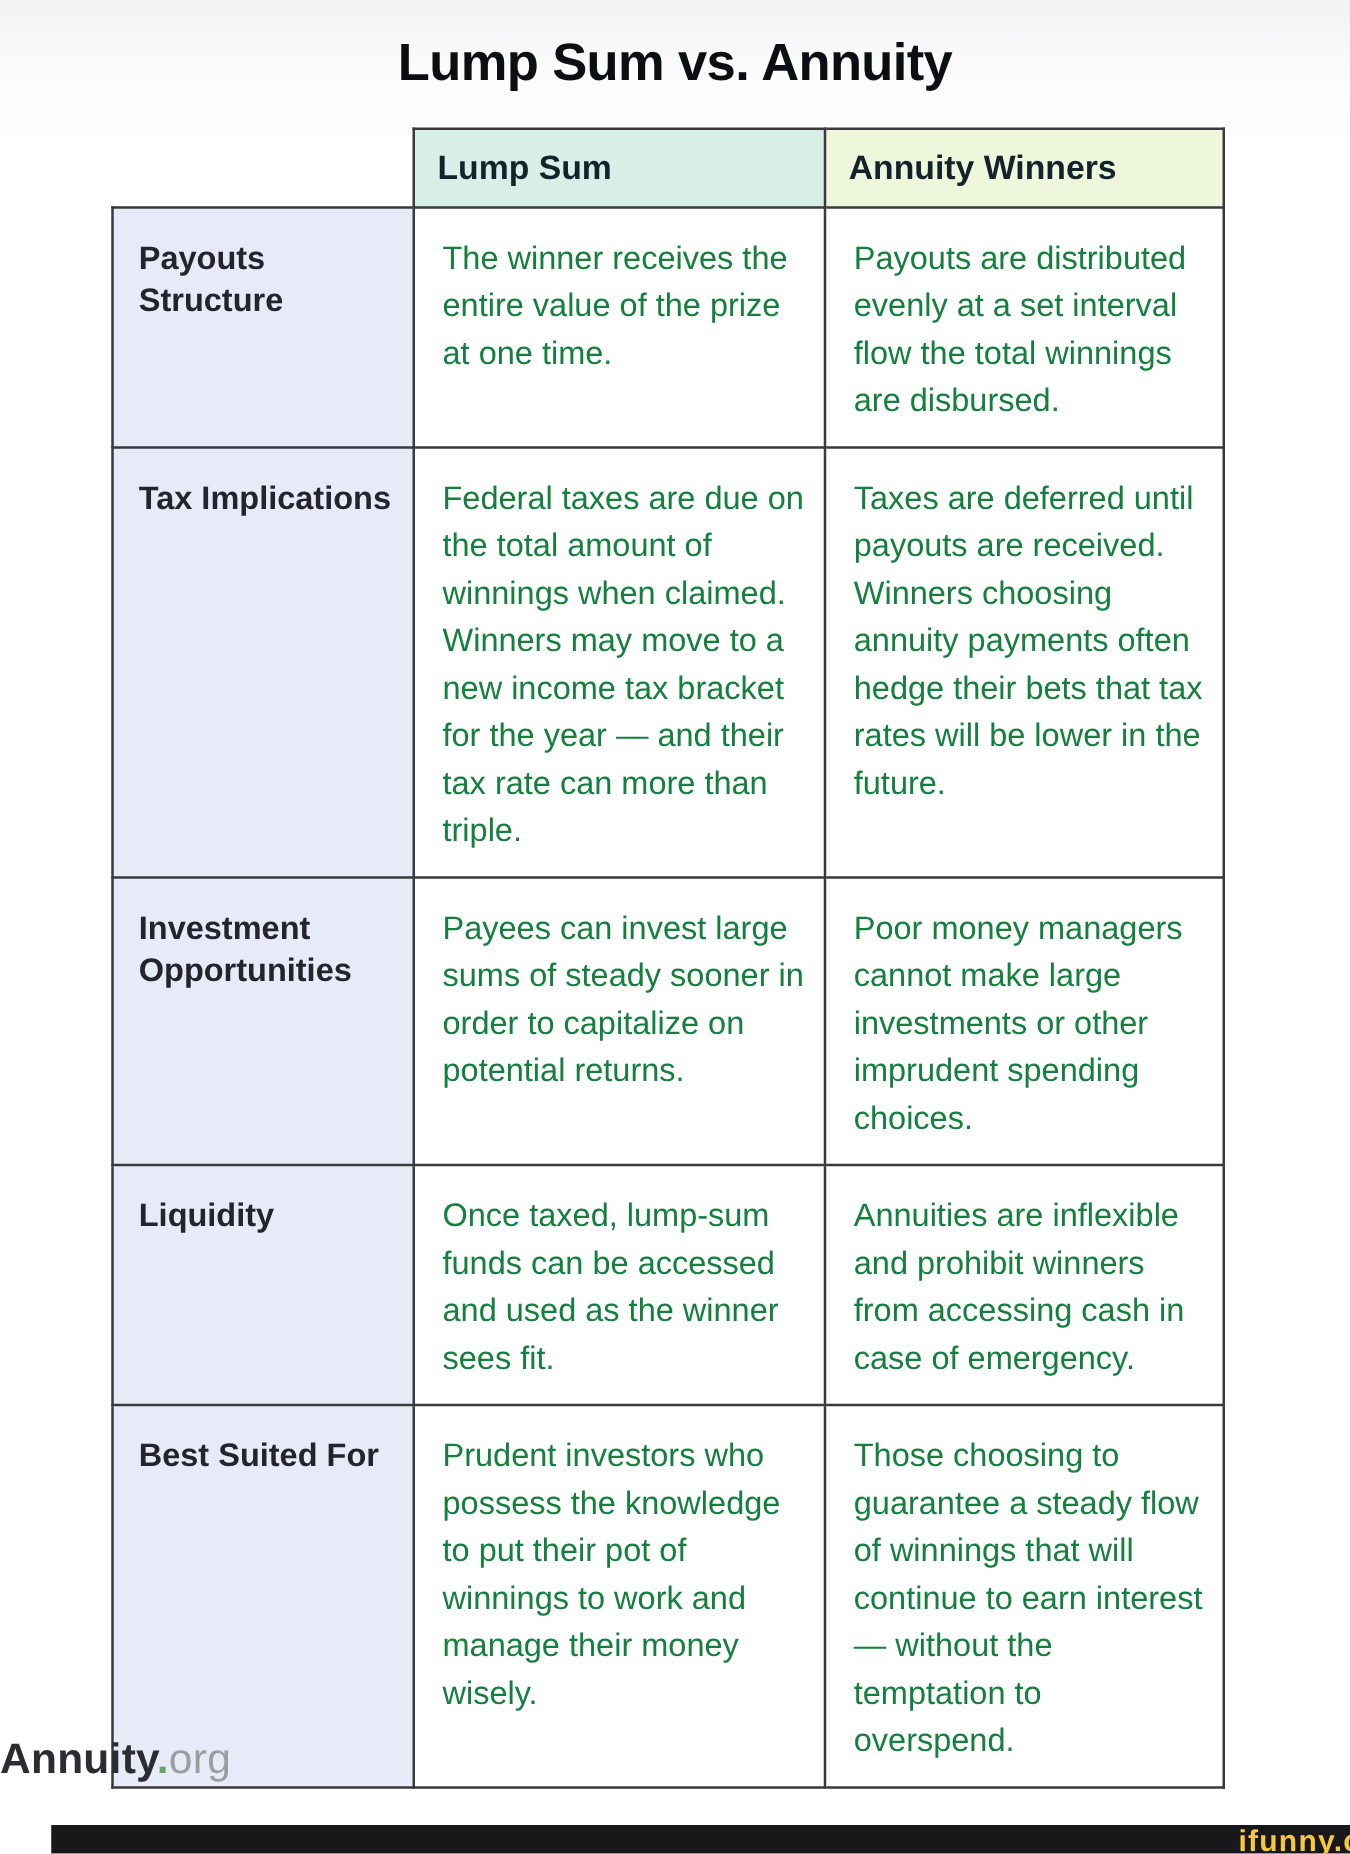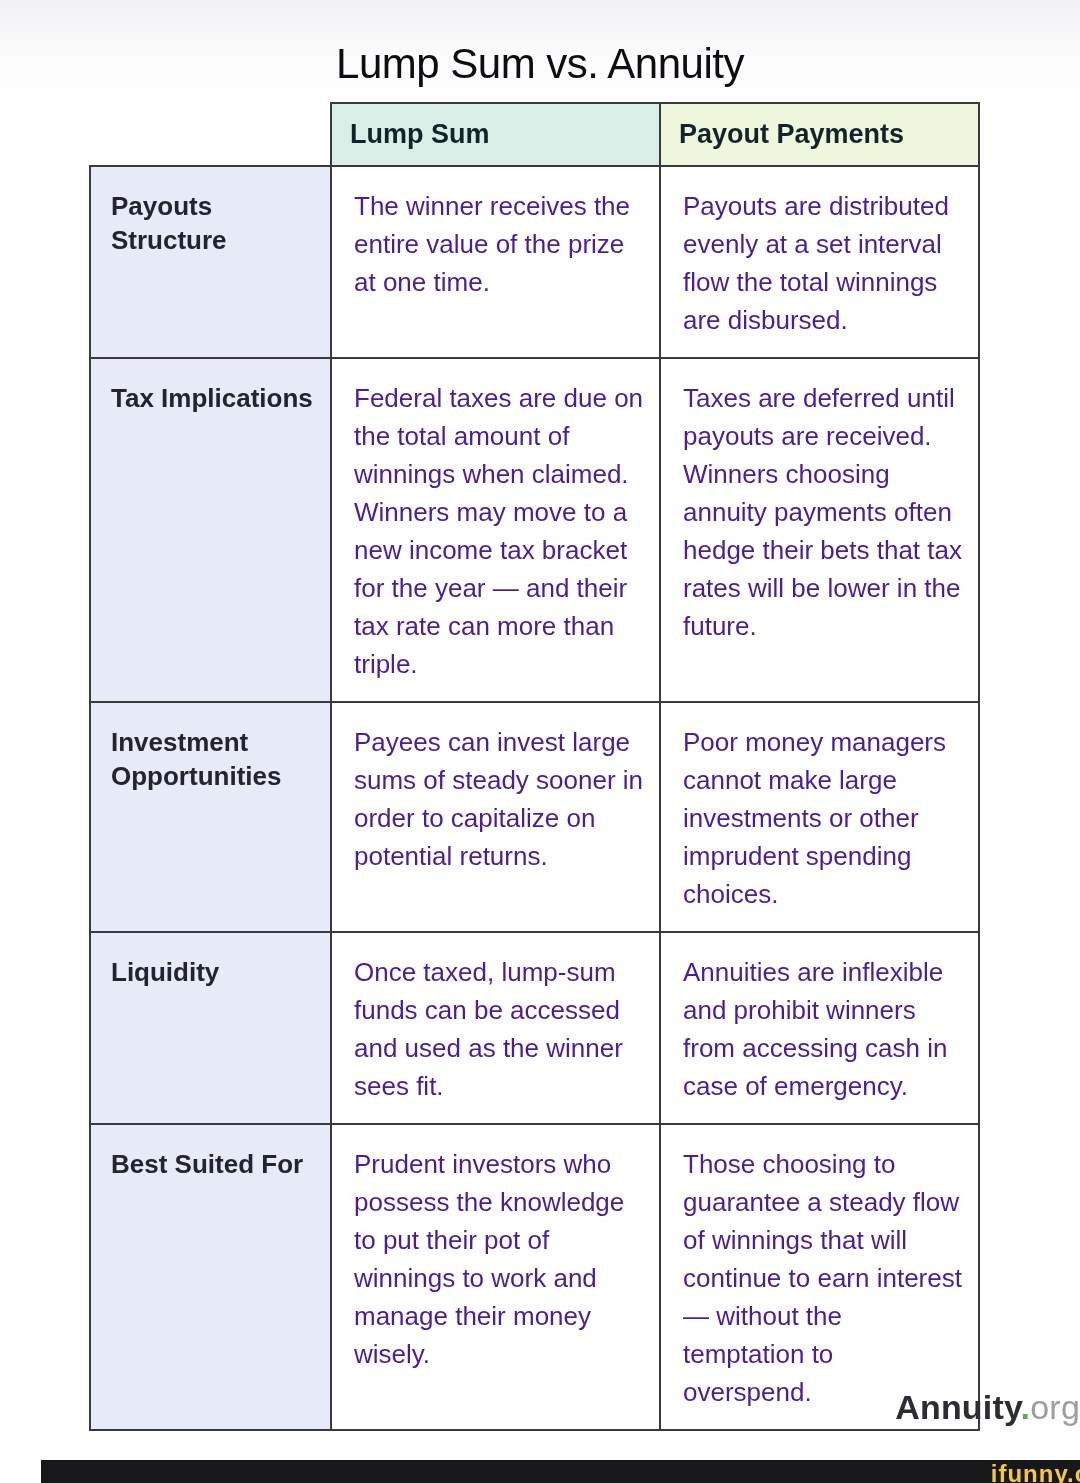--- a/index.html
+++ b/index.html
@@ -9,26 +9,26 @@
   .page {
     position: relative;
     width: 1080px;
     height: 1483px;
     overflow: hidden;
     background: linear-gradient(180deg, #f2f2f4 0px, #fbfbfc 55px, #ffffff 115px);
   }
 
   .title {
     position: absolute;
-    top: 40px;
+    top: 26px;
     left: 0;
     width: 100%;
     text-align: center;
     font-size: 42px;
-    font-weight: 400;
+    font-weight: 700;
     letter-spacing: -0.5px;
     color: #0d0e12;
   }
 
   table.cmp {
     position: absolute;
     top: 102px;
     left: 89px;
     width: 889px;
     border-collapse: collapse;
@@ -62,37 +62,36 @@
     font-weight: 700;
     line-height: 34px;
     color: #23242e;
   }
   .cmp td.cell {
     background: #ffffff;
     vertical-align: top;
     padding: 20px 14px 18px 22px;
     font-size: 26px;
     line-height: 38px;
-    color: #4c1d95;
+    color: #15803d;
   }
   tr.r1 { height: 176px; }
   tr.r2 { height: 330px; }
   tr.r3 { height: 215px; padding-left: 16px; }
   tr.r4 { height: 180px; }
   tr.r5 { height: 290px; padding-left: 48px; }
 
   .footer {
     position: absolute;
     top: 1388px;
     left: 0;
     width: 100%;
-    text-align: right;
+    text-align: left;
     font-size: 34px;
     letter-spacing: 0.2px;
-    padding-left: 18px;
   }
   .footer .brand { font-weight: 700; color: #2c2d33; }
   .footer .dot   { font-weight: 700; color: #6ca45f; }
   .footer .tld   { font-weight: 400; color: #9c9da2; }
 
   .wm-bar {
     position: absolute;
     left: 0;
     bottom: 0;
     width: 100%;
@@ -131,21 +130,21 @@
   <table class="cmp">
     <colgroup>
       <col style="width:241px">
       <col style="width:329px">
       <col style="width:319px">
     </colgroup>
     <thead>
       <tr>
         <th class="ghost"></th>
         <th class="head head-lump">Lump Sum</th>
-        <th class="head head-annuity">Payout Payments</th>
+        <th class="head head-annuity">Annuity Winners</th>
       </tr>
     </thead>
     <tbody>
       <tr class="r1">
         <th class="rlabel">Payouts Structure</th>
         <td class="cell">The winner receives the entire value of the prize at one time.</td>
         <td class="cell">Payouts are distributed evenly at a set interval flow the total winnings are disbursed.</td>
       </tr>
       <tr class="r2">
         <th class="rlabel">Tax Implications</th>

